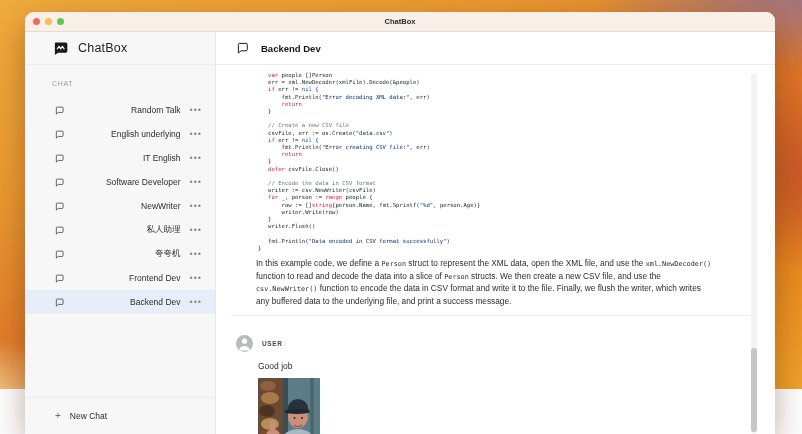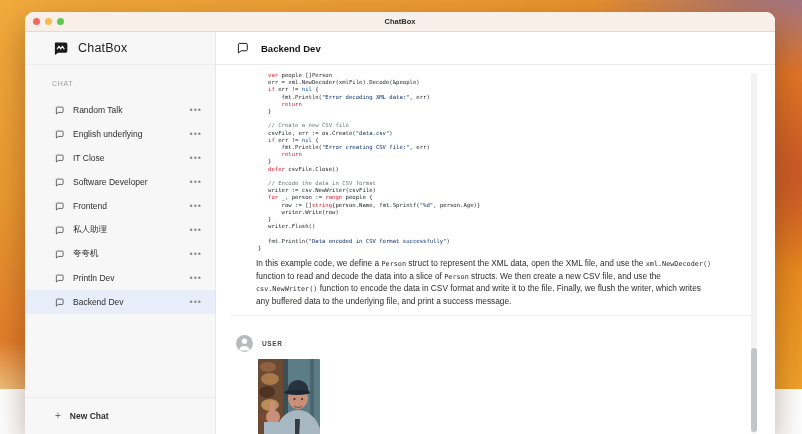--- a/index.html
+++ b/index.html
@@ -26,26 +26,26 @@
     position:relative;display:flex;flex-direction:column;}
   .sidebar-header{height:32px;flex:none;display:flex;align-items:center;gap:10px;
     padding-left:28px;border-bottom:1px solid #ececec;}
   .app-logo{width:15px;height:15px;flex:none;display:flex;align-items:center;}
   .app-name{font-size:12.5px;color:#242424;letter-spacing:.2px;}
   .section-label{margin:15px 0 10px 27px;font-size:7px;line-height:8px;color:#9b9b9b;letter-spacing:.7px;}
   .chat-list{flex:1;min-height:0;}
   .chat-item{height:24px;display:flex;align-items:center;gap:9px;padding:0 13px 0 30px;cursor:default;}
   .chat-item.selected{background:#e7eef9;}
   .bubble-icon{width:9px;height:9px;flex:none;display:flex;align-items:center;}
-  .chat-item-label{flex:1;font-size:8.5px;color:#2e2e2e;white-space:nowrap;overflow:hidden;}
+  .chat-item-label{flex:1;font-size:8.5px;color:#2e2e2e;white-space:nowrap;overflow:hidden;text-align:right;}
   .more-dots{font-size:9px;color:#8f8f8f;letter-spacing:1px;line-height:1;}
   .sidebar-footer{position:absolute;left:0;right:0;bottom:0;height:36px;border-top:1px solid #ececec;
     display:flex;align-items:center;gap:9px;padding-left:30px;background:#f7f7f8;}
   .plus-glyph{font-size:10px;color:#6d6d6d;line-height:1;}
-  .new-chat-label{font-size:8.5px;color:#2e2e2e;font-weight:bold;}
+  .new-chat-label{font-size:8.5px;color:#2e2e2e;}
   
   .main{flex:1;min-width:0;background:#fff;display:flex;flex-direction:column;position:relative;}
   .main-header{height:32px;flex:none;display:flex;align-items:center;gap:12px;
     padding-left:20px;border-bottom:1px solid #ececec;}
   .main-title{font-size:9.5px;font-weight:600;color:#141414;}
   .chat-scroll{flex:1;min-height:0;overflow:hidden;position:relative;}
   .code-block{margin:7px 0 0 42px;font-family:"DejaVu Sans Mono","Liberation Mono",monospace;
     font-size:5.6px;line-height:7.2px;white-space:pre;color:#24292f;}
   .tok-k{color:#cf222e;} .tok-s{color:#0a3069;} .tok-c{color:#6e7781;} .tok-n{color:#0550ae;} .tok-p{color:#24292f;}
   .assistant-paragraph{margin:6px 18px 0 40px;font-size:8.3px;line-height:11.5px;color:#2d2d2d;}
@@ -109,39 +109,39 @@
               </span>
               <span class="chat-item-label">English underlying</span>
               <span class="more-dots">•••</span>
             </div>
             <div class="chat-item">
               <span class="bubble-icon">
                 <svg viewBox="0 0 12 12" width="9" height="9">
                   <path d="M2.4 1.4h7.2a1.2 1.2 0 0 1 1.2 1.2v4.8a1.2 1.2 0 0 1-1.2 1.2H4.4L1.8 10.8V2.6a1.2 1.2 0 0 1 .6-1.2z" fill="none" stroke="#4a4a4a" stroke-width="1.1" stroke-linejoin="round"></path>
                 </svg>
               </span>
-              <span class="chat-item-label">IT Close</span>
+              <span class="chat-item-label">IT English</span>
               <span class="more-dots">•••</span>
             </div>
             <div class="chat-item">
               <span class="bubble-icon">
                 <svg viewBox="0 0 12 12" width="9" height="9">
                   <path d="M2.4 1.4h7.2a1.2 1.2 0 0 1 1.2 1.2v4.8a1.2 1.2 0 0 1-1.2 1.2H4.4L1.8 10.8V2.6a1.2 1.2 0 0 1 .6-1.2z" fill="none" stroke="#4a4a4a" stroke-width="1.1" stroke-linejoin="round"></path>
                 </svg>
               </span>
               <span class="chat-item-label">Software Developer</span>
               <span class="more-dots">•••</span>
             </div>
             <div class="chat-item">
               <span class="bubble-icon">
                 <svg viewBox="0 0 12 12" width="9" height="9">
                   <path d="M2.4 1.4h7.2a1.2 1.2 0 0 1 1.2 1.2v4.8a1.2 1.2 0 0 1-1.2 1.2H4.4L1.8 10.8V2.6a1.2 1.2 0 0 1 .6-1.2z" fill="none" stroke="#4a4a4a" stroke-width="1.1" stroke-linejoin="round"></path>
                 </svg>
               </span>
-              <span class="chat-item-label">Frontend</span>
+              <span class="chat-item-label">NewWriter</span>
               <span class="more-dots">•••</span>
             </div>
             <div class="chat-item">
               <span class="bubble-icon">
                 <svg viewBox="0 0 12 12" width="9" height="9">
                   <path d="M2.4 1.4h7.2a1.2 1.2 0 0 1 1.2 1.2v4.8a1.2 1.2 0 0 1-1.2 1.2H4.4L1.8 10.8V2.6a1.2 1.2 0 0 1 .6-1.2z" fill="none" stroke="#4a4a4a" stroke-width="1.1" stroke-linejoin="round"></path>
                 </svg>
               </span>
               <span class="chat-item-label">私人助理</span>
               <span class="more-dots">•••</span>
@@ -154,21 +154,21 @@
               </span>
               <span class="chat-item-label">夸夸机</span>
               <span class="more-dots">•••</span>
             </div>
             <div class="chat-item">
               <span class="bubble-icon">
                 <svg viewBox="0 0 12 12" width="9" height="9">
                   <path d="M2.4 1.4h7.2a1.2 1.2 0 0 1 1.2 1.2v4.8a1.2 1.2 0 0 1-1.2 1.2H4.4L1.8 10.8V2.6a1.2 1.2 0 0 1 .6-1.2z" fill="none" stroke="#4a4a4a" stroke-width="1.1" stroke-linejoin="round"></path>
                 </svg>
               </span>
-              <span class="chat-item-label">Println Dev</span>
+              <span class="chat-item-label">Frontend Dev</span>
               <span class="more-dots">•••</span>
             </div>
             <div class="chat-item selected">
               <span class="bubble-icon">
                 <svg viewBox="0 0 12 12" width="9" height="9">
                   <path d="M2.4 1.4h7.2a1.2 1.2 0 0 1 1.2 1.2v4.8a1.2 1.2 0 0 1-1.2 1.2H4.4L1.8 10.8V2.6a1.2 1.2 0 0 1 .6-1.2z" fill="none" stroke="#4a4a4a" stroke-width="1.1" stroke-linejoin="round"></path>
                 </svg>
               </span>
               <span class="chat-item-label">Backend Dev</span>
               <span class="more-dots">•••</span>
@@ -220,20 +220,21 @@
           <hr class="msg-divider">
           <div class="user-msg-header">
             <span class="avatar">
               <svg viewBox="0 0 17 17" width="17" height="17">
                 <circle cx="8.5" cy="6.2" r="2.6" fill="#fff"></circle>
                 <path d="M3.2 15.5a5.3 4.6 0 0 1 10.6 0z" fill="#fff"></path>
               </svg>
             </span>
             <span class="role-label">USER</span>
           </div>
+          <div class="user-text">Good job</div>
           <span class="user-image">
             <svg viewBox="0 0 62 80" width="62" height="80" preserveAspectRatio="none">
               <rect x="0" y="0" width="62" height="80" fill="#5c7d85"></rect>
               <rect x="0" y="0" width="26" height="80" fill="#6b4a33"></rect>
               <ellipse cx="10" cy="8" rx="8" ry="5" fill="#8f6140"></ellipse>
               <ellipse cx="12" cy="20" rx="9" ry="6" fill="#a87a4a"></ellipse>
               <ellipse cx="9" cy="33" rx="8" ry="6" fill="#4f3322"></ellipse>
               <ellipse cx="12" cy="46" rx="9" ry="6" fill="#b98d58"></ellipse>
               <ellipse cx="10" cy="58" rx="8" ry="6" fill="#7a4a2e"></ellipse>
               <rect x="25" y="0" width="5" height="80" fill="#3c4e55"></rect>

